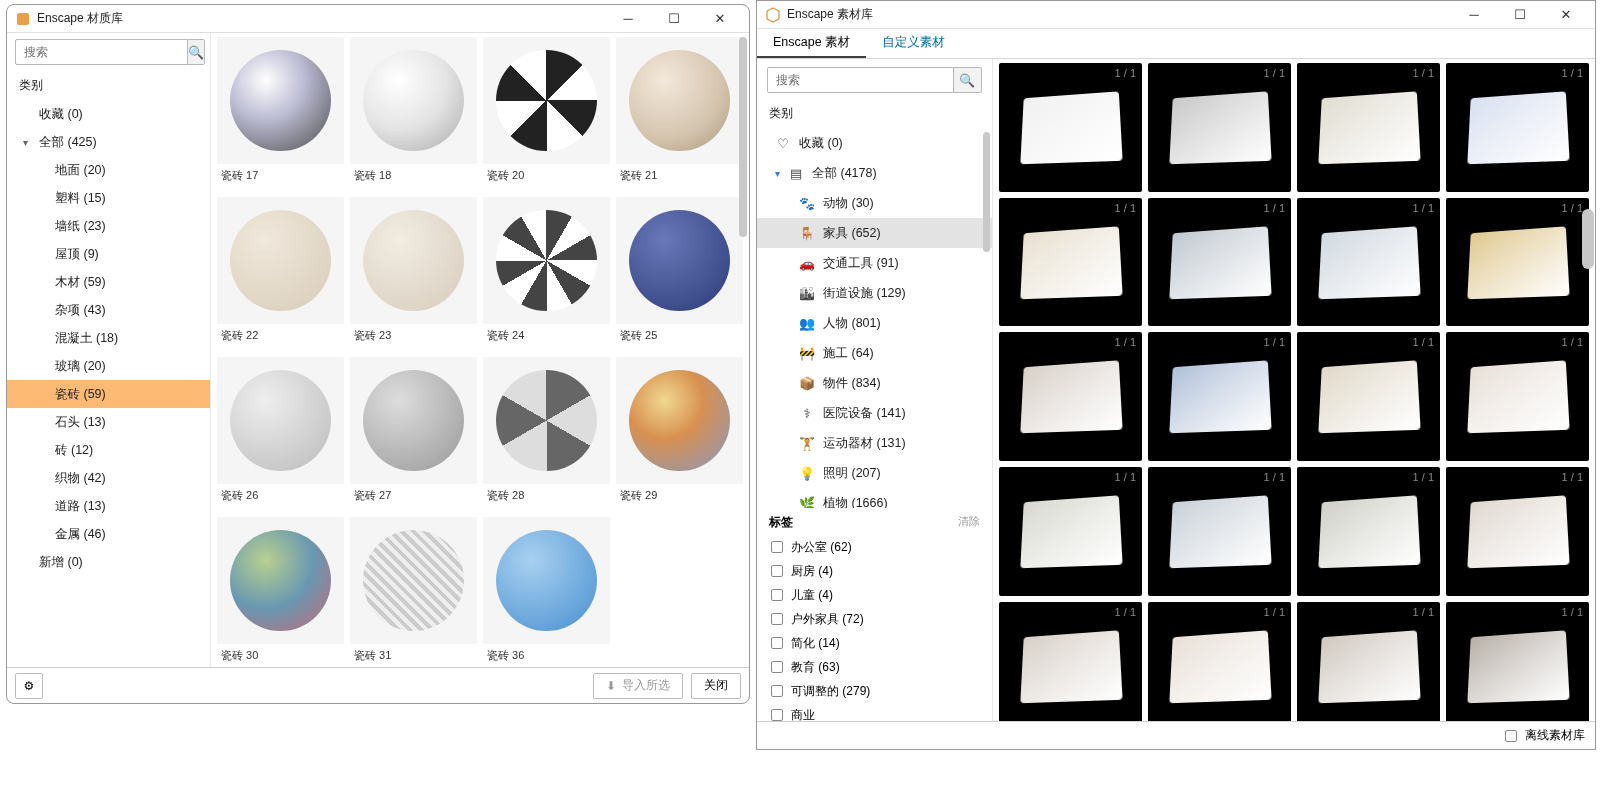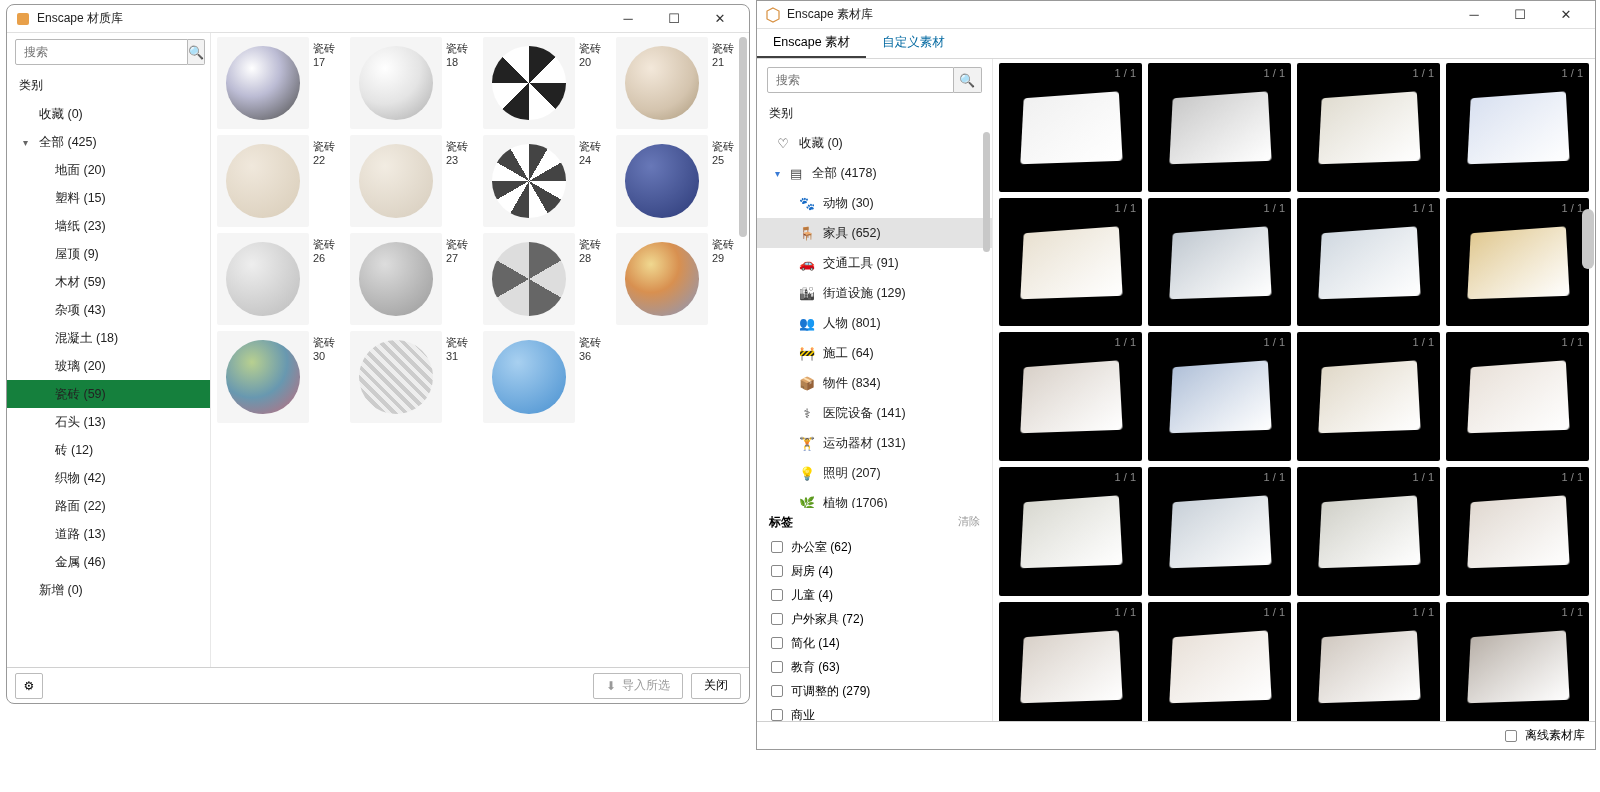--- a/index.html
+++ b/index.html
@@ -14,25 +14,25 @@
 .body{flex:1;display:flex;overflow:hidden;position:relative}
 .sidebar{width:204px;display:flex;flex-direction:column;border-right:1px solid #e8e8e8}
 .searchrow{display:flex;padding:6px 8px;gap:0}
 .sinput{flex:1;height:26px;border:1px solid #b8b8b8;padding:0 8px;font-size:12px;outline:none;border-radius:2px 0 0 2px}
 .sbtn{width:28px;height:26px;border:1px solid #b8b8b8;border-left:none;background:#f2f2f2;display:flex;align-items:center;justify-content:center;font-size:13px;border-radius:0 2px 2px 0}
 .shead{font-size:12px;font-weight:normal;padding:6px 12px;color:#111}
 .tree{flex:1;overflow:auto;font-size:12.5px}
 .trow{height:28px;display:flex;align-items:center;padding-left:16px;color:#222;cursor:default}
 .trow.l1{padding-left:32px}
 .trow.l2{padding-left:48px}
-.trow.sel{background:#15803d}
+.trow.sel{background:#fdba74}
 .trow .chev{width:12px;display:inline-block;color:#666;font-size:10px;margin-right:4px}
 .grid{flex:1;overflow:auto;padding:4px 6px;position:relative}
 .gwrap{display:grid;grid-template-columns:repeat(4,1fr);gap:6px 6px}
-.card{display:flex;flex-direction:row}
+.card{display:flex;flex-direction:column}
 .thumb{width:100%;aspect-ratio:1/1;background:#f5f5f5;display:flex;align-items:center;justify-content:center;border-radius:2px}
 .sphere{width:80%;height:80%;border-radius:50%;background:radial-gradient(circle at 35% 30%,#fff,#888)}
 .clabel{font-size:11px;padding:4px 4px 8px 4px;color:#333}
 .vscroll{position:absolute;right:2px;top:4px;width:8px;height:200px;background:#c8c8c8;border-radius:4px}
 .footer{height:36px;border-top:1px solid #d0d0d0;display:flex;align-items:center;padding:0 8px;gap:8px}
 .ibtn{height:26px;padding:0 12px;border:1px solid #bbb;background:#fff;font-size:12px;display:flex;align-items:center;gap:6px;border-radius:2px}
 .ibtn.icon{width:28px;padding:0;justify-content:center}
 .spacer{flex:1}
 
 
@@ -99,21 +99,20 @@
             <div class="trow l2">墙纸 (23)</div>
             <div class="trow l2">屋顶 (9)</div>
             <div class="trow l2">木材 (59)</div>
             <div class="trow l2">杂项 (43)</div>
             <div class="trow l2">混凝土 (18)</div>
             <div class="trow l2">玻璃 (20)</div>
             <div class="trow l2 sel">瓷砖 (59)</div>
             <div class="trow l2">石头 (13)</div>
             <div class="trow l2">砖 (12)</div>
             <div class="trow l2">织物 (42)</div>
-            <div class="trow l2">路面 (22)</div>
             <div class="trow l2">道路 (13)</div>
             <div class="trow l2">金属 (46)</div>
           </div>
         <div class="trow">
             <span style="padding-left:16px">新增 (0)</span>
           </div>
       </div>
     </div>
     <div class="grid">
       <div class="gwrap" id="w1grid">
@@ -299,21 +298,21 @@
             <div class="crow l1">
               <span class="cicon">🏋</span>
               <span>运动器材 (131)</span>
             </div>
             <div class="crow l1">
               <span class="cicon">💡</span>
               <span>照明 (207)</span>
             </div>
             <div class="crow l1">
               <span class="cicon">🌿</span>
-              <span>植物 (1706)</span>
+              <span>植物 (1666)</span>
             </div>
           </div>
         <div class="vs2"></div>
       </div>
       <div class="taghead">
         <span style="font-weight:bold">标签</span>
         <span class="clr">清除</span>
       </div>
       <div id="w2tags" style="overflow:auto">
           <div class="tagrow">

